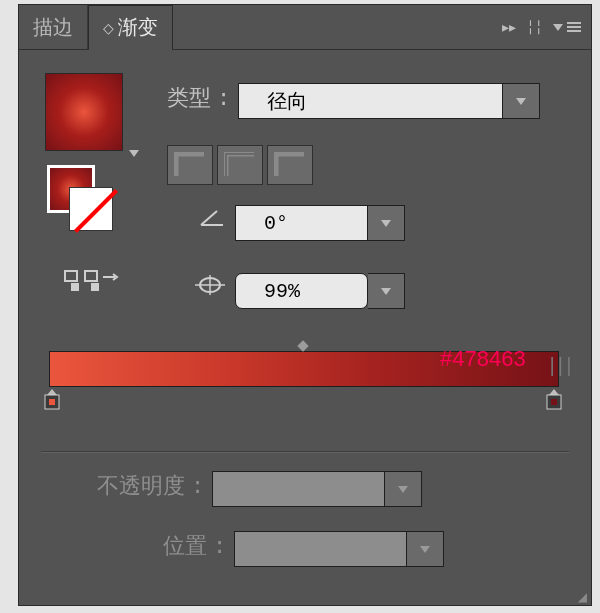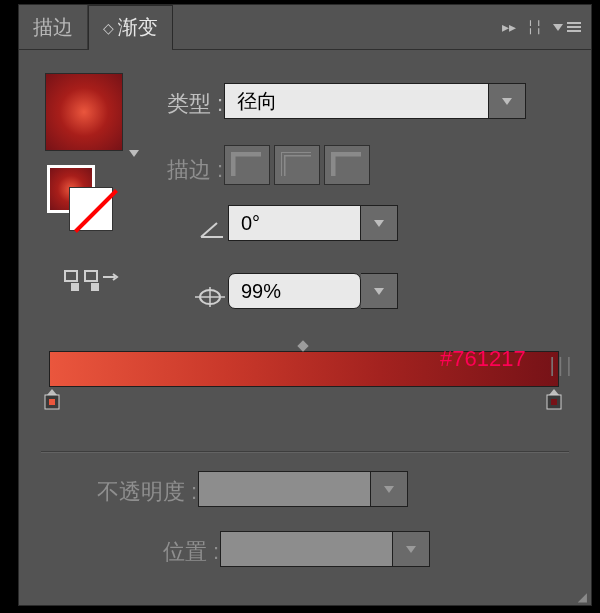--- a/index.html
+++ b/index.html
@@ -1,16 +1,16 @@
 <!DOCTYPE html>
 <html><head>
 <meta charset="utf-8">
 <style>
   html,body{margin:0;padding:0;background:#fff;font-family:"Microsoft YaHei",Arial,sans-serif;}
-  .frame{width:600px;height:613px;position:relative;background:#000000;}
+  .frame{width:600px;height:613px;position:relative;background:#e5e5e5;}
   .panel{position:absolute;left:18px;top:4px;width:572px;height:600px;background:#535353;border:1px solid #2a2a2a;}
   
   .tabbar{height:44px;border-bottom:1px solid #2f2f2f;display:flex;align-items:stretch;}
   .tab{display:flex;align-items:center;padding:0 14px;color:#b8b8b8;font-size:20px;border-right:1px solid #3a3a3a;cursor:default;}
   .tab.active{background:#535353;color:#e8e8e8;border-top:1px solid #2a2a2a;border-left:1px solid #2a2a2a;border-right:1px solid #2a2a2a;margin-top:0;position:relative;}
   .tab.active::after{content:"";position:absolute;bottom:-1px;left:0;right:0;height:1px;background:#535353;}
   .tab .link-icon{margin-right:4px;color:#d0d0d0;font-size:14px;}
   .tab-spacer{flex:1;}
   .tabmenu{display:flex;align-items:center;gap:10px;padding:0 10px;color:#bdbdbd;}
   .tabmenu span{font-size:14px;}
@@ -18,25 +18,25 @@
   
   .bigswatch{position:absolute;left:26px;top:68px;width:76px;height:76px;border:1px solid #2a2a2a;background:radial-gradient(circle at 50% 50%, #ea563d 0%, #a81e1a 45%, #761217 100%);}
   .bigswatch-caret{position:absolute;left:110px;top:138px;}
   .fillstroke{position:absolute;left:28px;top:160px;width:72px;height:62px;}
   .fs-fill{position:absolute;left:0;top:0;width:42px;height:42px;border:3px solid #fff;background:radial-gradient(circle at 50% 50%, #ea563d 0%, #a81e1a 45%, #761217 100%);}
   .fs-stroke{position:absolute;left:22px;top:22px;width:42px;height:42px;background:#fff;border:1px solid #333;}
   .fs-stroke::after{content:"";position:absolute;left:-3px;top:50%;width:58px;height:4px;background:#ff0000;transform:rotate(-45deg);transform-origin:center;}
   .alignbtn{position:absolute;left:44px;top:260px;width:56px;height:30px;}
   .alignbtn svg{width:56px;height:30px;}
   
-  .row{position:absolute;display:flex;align-items:flex-end;gap:1px;}
+  .row{position:absolute;display:flex;align-items:flex-start;gap:8px;font-family:Liberation Mono, monospace;}
   .label{color:#bfbfbf;font-size:22px;}
   .colon{margin-left:6px;}
   .dropdown{display:flex;align-items:stretch;height:36px;}
-  .dropdown .field{background:#e9e9e9;border:1px solid #1f1f1f;padding:0 12px;display:flex;align-items:center;color:#000;font-size:20px;min-width:0;}
+  .dropdown .field{background:#e9e9e9;border:1px solid #1f1f1f;padding:0 28px;display:flex;align-items:center;color:#000;font-size:20px;min-width:0;}
   .dropdown .btn{width:36px;background:#6a6a6a;border:1px solid #1f1f1f;border-left:none;display:flex;align-items:center;justify-content:center;}
   .dropdown.disabled .field{background:#8d8d8d;}
   .iconrow{display:flex;gap:4px;}
   .shapebox{width:44px;height:38px;background:#6a6a6a;border:1px solid #2f2f2f;position:relative;}
   .shapebox svg{position:absolute;inset:6px;}
   
   .gradwrap{position:absolute;left:30px;top:346px;width:508px;}
   .opstop{position:absolute;left:50%;top:-12px;transform:translateX(-50%);}
   .gradbar{height:34px;width:100%;border:1px solid #1f1f1f;background:linear-gradient(to right,#ea563d 0%,#c9382a 35%,#a3221f 65%,#761217 100%);} 
   .endbars{position:absolute;right:-16px;top:6px;color:#7a7a7a;font-size:16px;}
@@ -106,21 +106,20 @@
         <div class="field" style="flex:1;">
             <span>径向</span>
           </div>
         <div class="btn">
             <span class="tri"></span>
           </div>
       </div>
     </div>
 
     <div class="row" style="left:148px;top:140px;">
-      <span class="label" style="color:#8f8f8f"><span>描边</span><span class="colon">:</span></span>
       <div class="iconrow">
         <div class="shapebox">
             <svg viewBox="0 0 32 26">
               <path d="M2 24 V2 H30" fill="none" stroke="#8a8a8a" stroke-width="5"></path>
             </svg>
           </div>
         <div class="shapebox">
             <svg viewBox="0 0 32 26">
               <path d="M2 24 V2 H30" fill="none" stroke="#8a8a8a" stroke-width="5"></path>
               <path d="M2 24 V2 H30" fill="none" stroke="#6a6a6a" stroke-width="2"></path>
@@ -214,14 +213,14 @@
           </div>
         <div class="btn">
             <span class="tri" style="border-top-color:#9a9a9a"></span>
           </div>
       </div>
     </div>
 
     <div class="grip">◢</div>
   </div>
 
-  <div class="anno" style="left:440px;top:346px;">#761217</div>
+  <div class="anno" style="left:440px;top:346px;">#478463</div>
 </div>
 
 </body></html>

